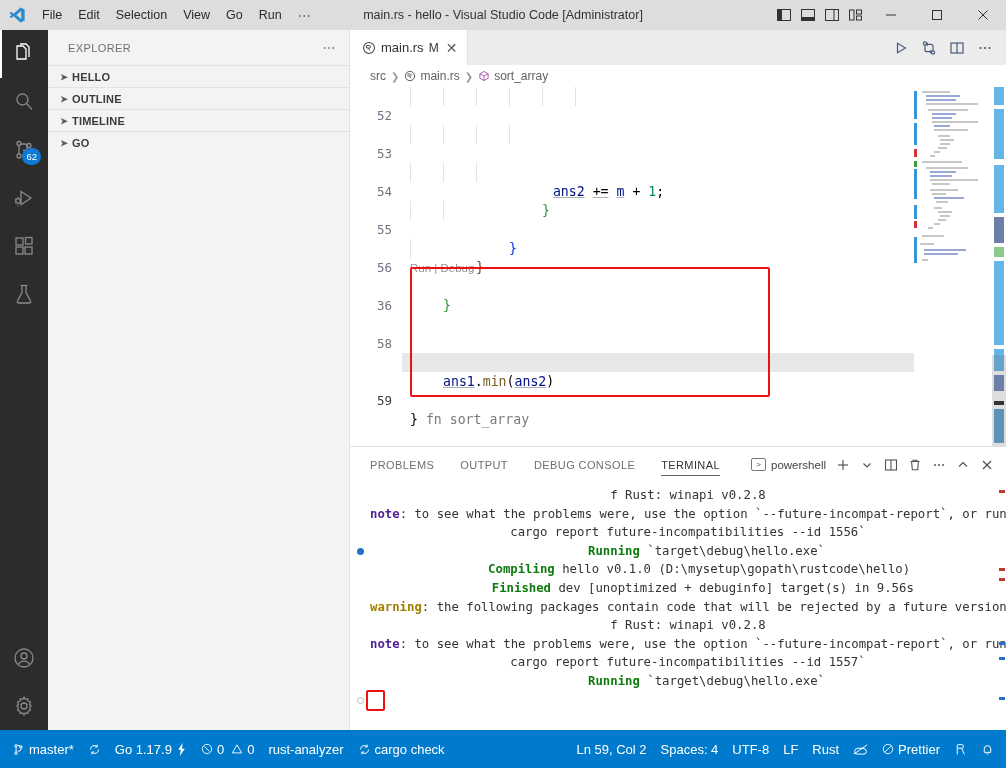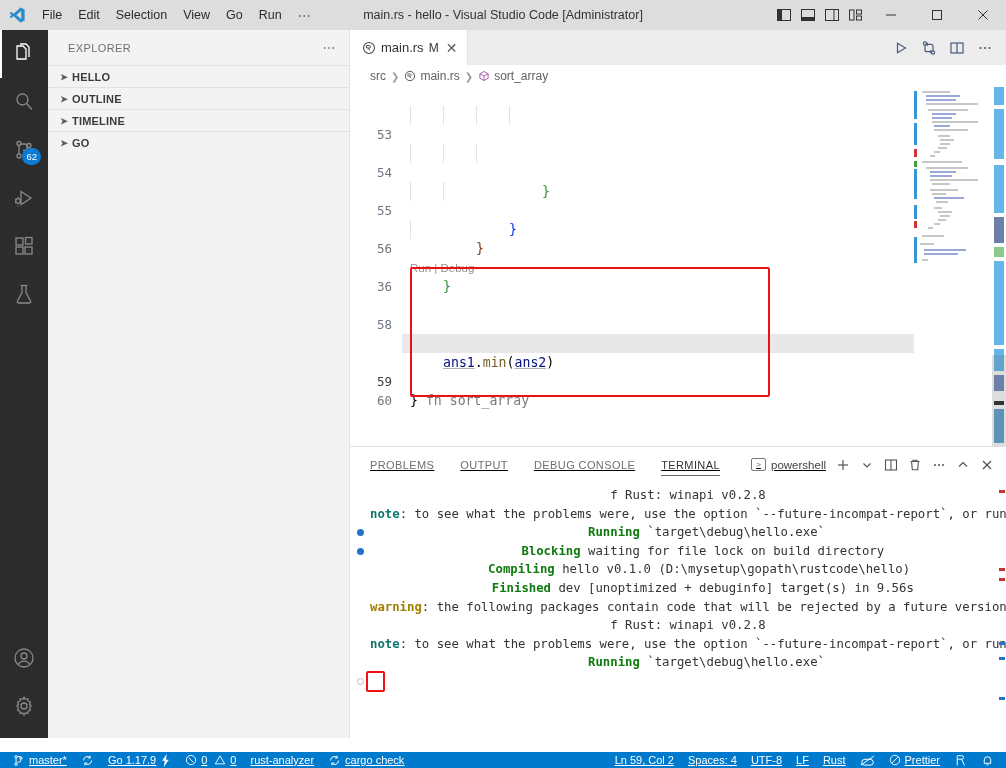--- a/index.html
+++ b/index.html
@@ -143,21 +143,21 @@
   .mm-mark { position: absolute; left: 0; width: 3px; }
   .editor-scroll {
     position: absolute; right: 0; top: 57px; width: 14px; height: 387px; background: #ffffff;
   }
   .es-seg { position: absolute; left: 2px; width: 10px; background: #64b5e8; }
   .es-thumb { position: absolute; left: 0; width: 14px; background: rgba(100,100,100,.22); }
 
   
   .panel {
     position: absolute; left: 350px; top: 446px; width: 656px; height: 272px;
-    background: #ffffff; border-top: 1px solid #e0e0e0; text-decoration: underline;
+    background: #ffffff; border-top: 1px solid #e0e0e0;
   }
   .panel-tabs { height: 35px; display: flex; align-items: center; padding-left: 20px; }
   .panel-tab {
     font-size: 11px; letter-spacing: .4px; color: #6f6f6f; margin-right: 26px;
     height: 35px; display: flex; align-items: center; position: relative;
   }
   .panel-tab.active { color: #333; }
   .panel-tab.active::after {
     content: ""; position: absolute; left: 0; right: 0; bottom: 6px; height: 1px; background: #666;
   }
@@ -177,34 +177,33 @@
     font-family: "DejaVu Sans Mono", monospace; font-size: 12.3px; line-height: 18.6px;
     color: #333333; background: #ffffff;
   }
   .tline { position: relative; height: 18.6px; white-space: pre; padding-left: 14px; text-align: center; }
   .tdot {
     position: absolute; left: 1px; top: 6px; width: 7px; height: 7px; border-radius: 50%;
     background: #2472c8;
   }
   .tdot.hollow { background: none; border: 1px solid #bbbbbb; }
   .t-green { color: #0f7a0f; font-weight: bold; }
-  .t-blue { color: #0f766e; font-weight: bold; }
+  .t-blue { color: #4c1d95; font-weight: bold; }
   .t-yellow { color: #a08000; font-weight: bold; }
   .t-cyan { color: #1a9a9a; }
   .term-scroll {
     position: absolute; right: 0; top: 35px; width: 10px; height: 265px;
   }
   .ts-mark { position: absolute; right: 1px; width: 6px; height: 3px; }
 
   
   .statusbar {
-    position: absolute; left: 0; bottom: 0; width: 1006px; height: 16px;
+    position: absolute; left: 0; bottom: 0; width: 1006px; height: 38px;
     background: #007acc; color: #ffffff; display: flex; align-items: center;
-    font-size: 11px;
-    text-decoration: underline;
+    font-size: 13px;
   }
   .sb-item {
     display: flex; align-items: center; gap: 4px; padding: 0 7px; height: 22px;
     white-space: nowrap;
   }
   .sb-right { margin-left: auto; display: flex; align-items: center; }
   svg { display: block; }
 </style>
 </head>
 <body>
@@ -419,20 +418,27 @@
               <path d="M8 2 l5.5 3 v6 L8 14 2.5 11 V5 Z"></path>
               <path d="M2.5 5 L8 8 l5.5-3 M8 8 v6"></path>
             </svg>
         </span>
         <span>sort_array</span>
       </span>
     </div>
 
     <div class="code-wrap">
 
+      <div class="code-line" style="top:0">
+        <span class="ln">52</span>
+        <span class="ind-guide" style="left:60px"></span><span class="ind-guide" style="left:93px"></span>
+        <span class="ind-guide" style="left:126px"></span><span class="ind-guide" style="left:159px"></span>
+        <span class="ind-guide" style="left:192px"></span><span class="ind-guide" style="left:225px"></span>
+        <span class="code-txt" style="left:60px"><span style="color:transparent">                  </span><span class="tok-var underline-sq">ans2</span> <span class="tok-punc underline-sq">+=</span> <span class="tok-var underline-sq">m</span> <span class="tok-punc">+</span> <span class="tok-num">1</span><span class="tok-punc">;</span></span>
+      </div>
 
       <div class="code-line" style="top:19px">
         <span class="ln">53</span>
         <span class="ind-guide" style="left:60px"></span><span class="ind-guide" style="left:93px"></span>
         <span class="ind-guide" style="left:126px"></span><span class="ind-guide" style="left:159px"></span>
         <span class="code-txt" style="left:192px"><span class="tok-b2">}</span></span>
       </div>
 
       <div class="code-line" style="top:38px">
         <span class="ln">54</span>
@@ -462,23 +468,20 @@
         <span class="ind-guide" style="left:60px"></span>
         <span class="code-txt" style="left:93px"><span class="tok-var underline-sq">ans1</span><span class="tok-punc">.</span><span class="tok-fn2">min</span><span class="tok-punc">(</span><span class="tok-var underline-sq">ans2</span><span class="tok-punc">)</span></span>
       </div>
 
       <div class="code-line" style="top:133px">
         <div class="hl-line-59" style="top:0"></div>
         <span class="ln" style="color:#3b3b3b">59</span>
         <span class="code-txt" style="left:60px"><span class="tok-punc">}</span> <span style="color:#7a7a7a">fn sort_array</span></span>
       </div>
 
-      <div class="code-line" style="top:152px">
-        <span class="ln">60</span>
-      </div>
 
       <div class="codelens" style="top:172px">Run | Debug</div>
 
       <div class="code-line" style="top:190px">
         <span class="ln">61</span>
         
       </div>
 
       <div class="redbox" style="left:60px; top:180px; width:360px; height:130px;"></div>
     </div>
@@ -596,27 +599,28 @@
               <line x1="3" y1="3" x2="11" y2="11"></line>
               <line x1="11" y1="3" x2="3" y2="11"></line>
             </svg>
         </div>
       </div>
     </div>
 
     <div class="terminal">
       <div class="tline"><span>f Rust: winapi v0.2.8</span></div>
       <div class="tline"><span class="t-blue">note</span><span>: to see what the problems were, use the option `--future-incompat-report`, or run `</span></div>
+      <div class="tline"><span>cargo report future-incompatibilities --id 1556`</span></div>
       <div class="tline"><span class="tdot"></span><span class="t-green">     Running</span><span> `target\debug\hello.exe`</span></div>
-      <div class="tline"><span class="tdot"></span><span class="t-green">    Blocking</span><span> waiting for file lock on build directory</span></div>
       <div class="tline"><span class="t-green">   Compiling</span><span> hello v0.1.0 (D:\mysetup\gopath\rustcode\hello)</span></div>
       <div class="tline"><span class="t-green">    Finished</span><span> dev [unoptimized + debuginfo] target(s) in 9.56s</span></div>
       <div class="tline"><span class="t-yellow">warning</span><span>: the following packages contain code that will be rejected by a future version o</span></div>
       <div class="tline"><span>f Rust: winapi v0.2.8</span></div>
       <div class="tline"><span class="t-blue">note</span><span>: to see what the problems were, use the option `--future-incompat-report`, or run `</span></div>
+      <div class="tline"><span>cargo report future-incompatibilities --id 1557`</span></div>
       <div class="tline"><span class="t-green">     Running</span><span> `target\debug\hello.exe`</span></div>
       <div class="tline" style="position:relative">
         <span class="tdot hollow"></span>
         
         <span class="redbox" style="left:10px; top:-1px; width:19px; height:21px;"></span>
       </div>
       <div class="tline"></div>
     </div>
 
     <div class="term-scroll">

